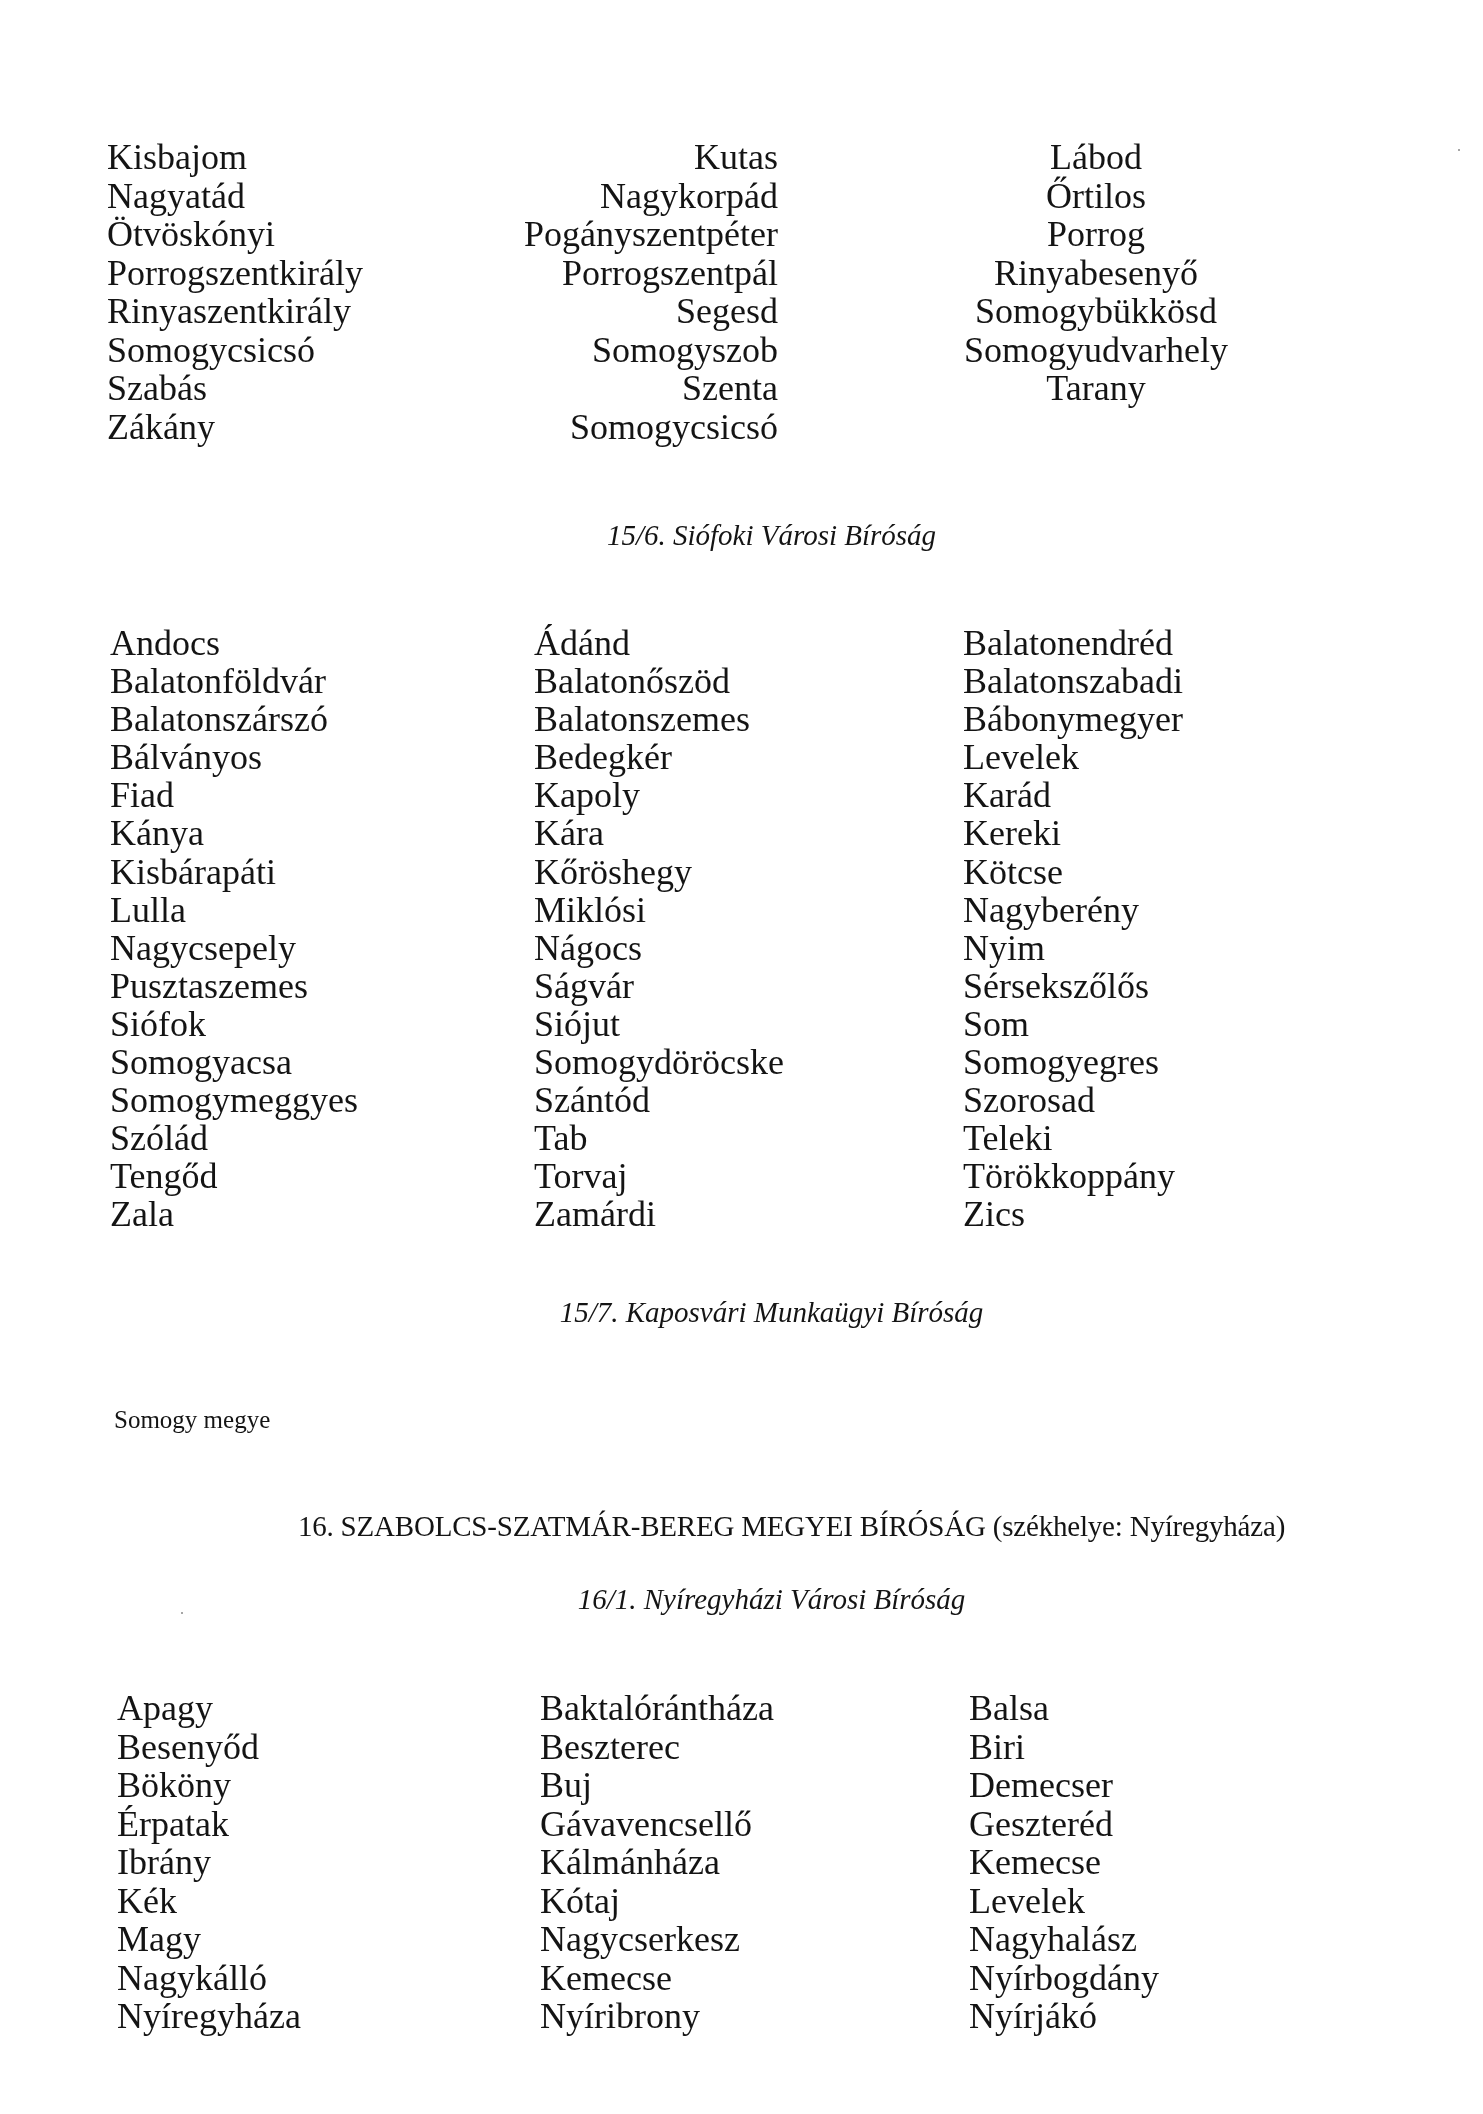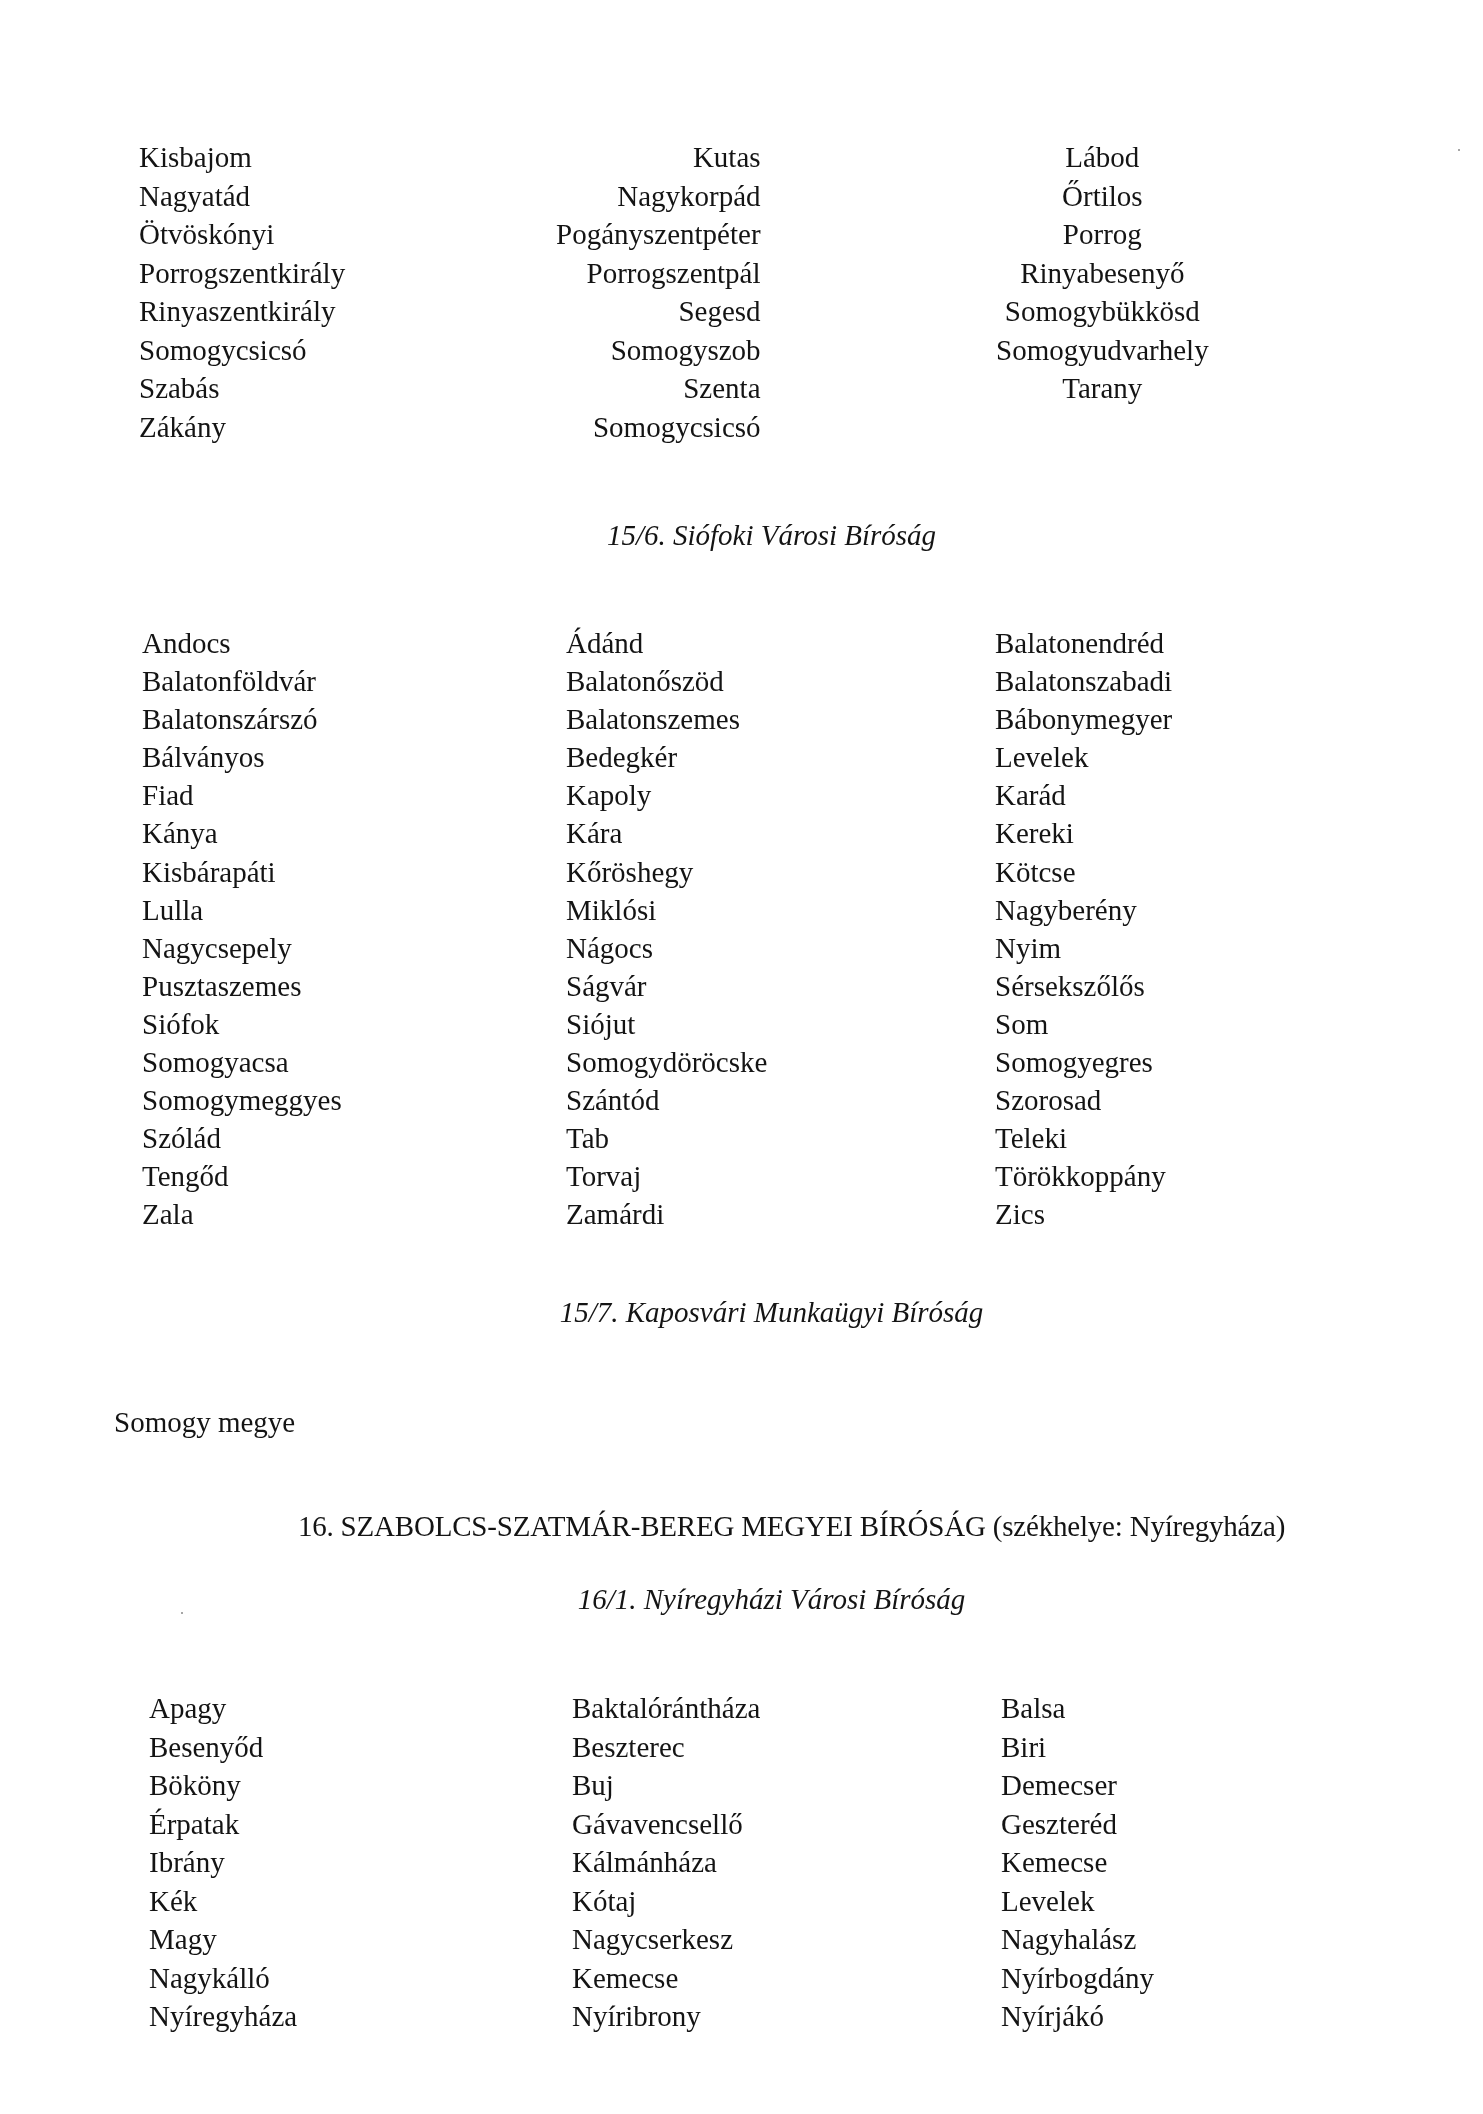--- a/index.html
+++ b/index.html
@@ -21,44 +21,43 @@
       width: 1483px; height: 2114px;
     }
     .cols {
       position: absolute;
       left: 0;
       width: 1483px;
     }
     .col {
       position: absolute;
       top: 0;
-      font-size: 29px;
+      font-size: 36px;
       line-height: 38.5px;
-      margin-left: 32px;
     }
     .col div { white-space: nowrap; }
     .heading-italic {
       position: absolute;
       left: 0;
       width: 1483px;
       text-align: center;
       font-style: italic;
       font-size: 29px;
     }
     .county-heading {
       position: absolute;
       left: 0;
       width: 1483px;
       text-align: center;
       font-size: 29px;
       letter-spacing: -0.2px;
     }
     .plain-line {
       position: absolute;
-      font-size: 29px;
+      font-size: 25px;
     }
     .speck {
       position: absolute;
       width: 2px; height: 2px;
       background: #888;
       border-radius: 1px;
     }
   </style>
 </head>
 <body>

